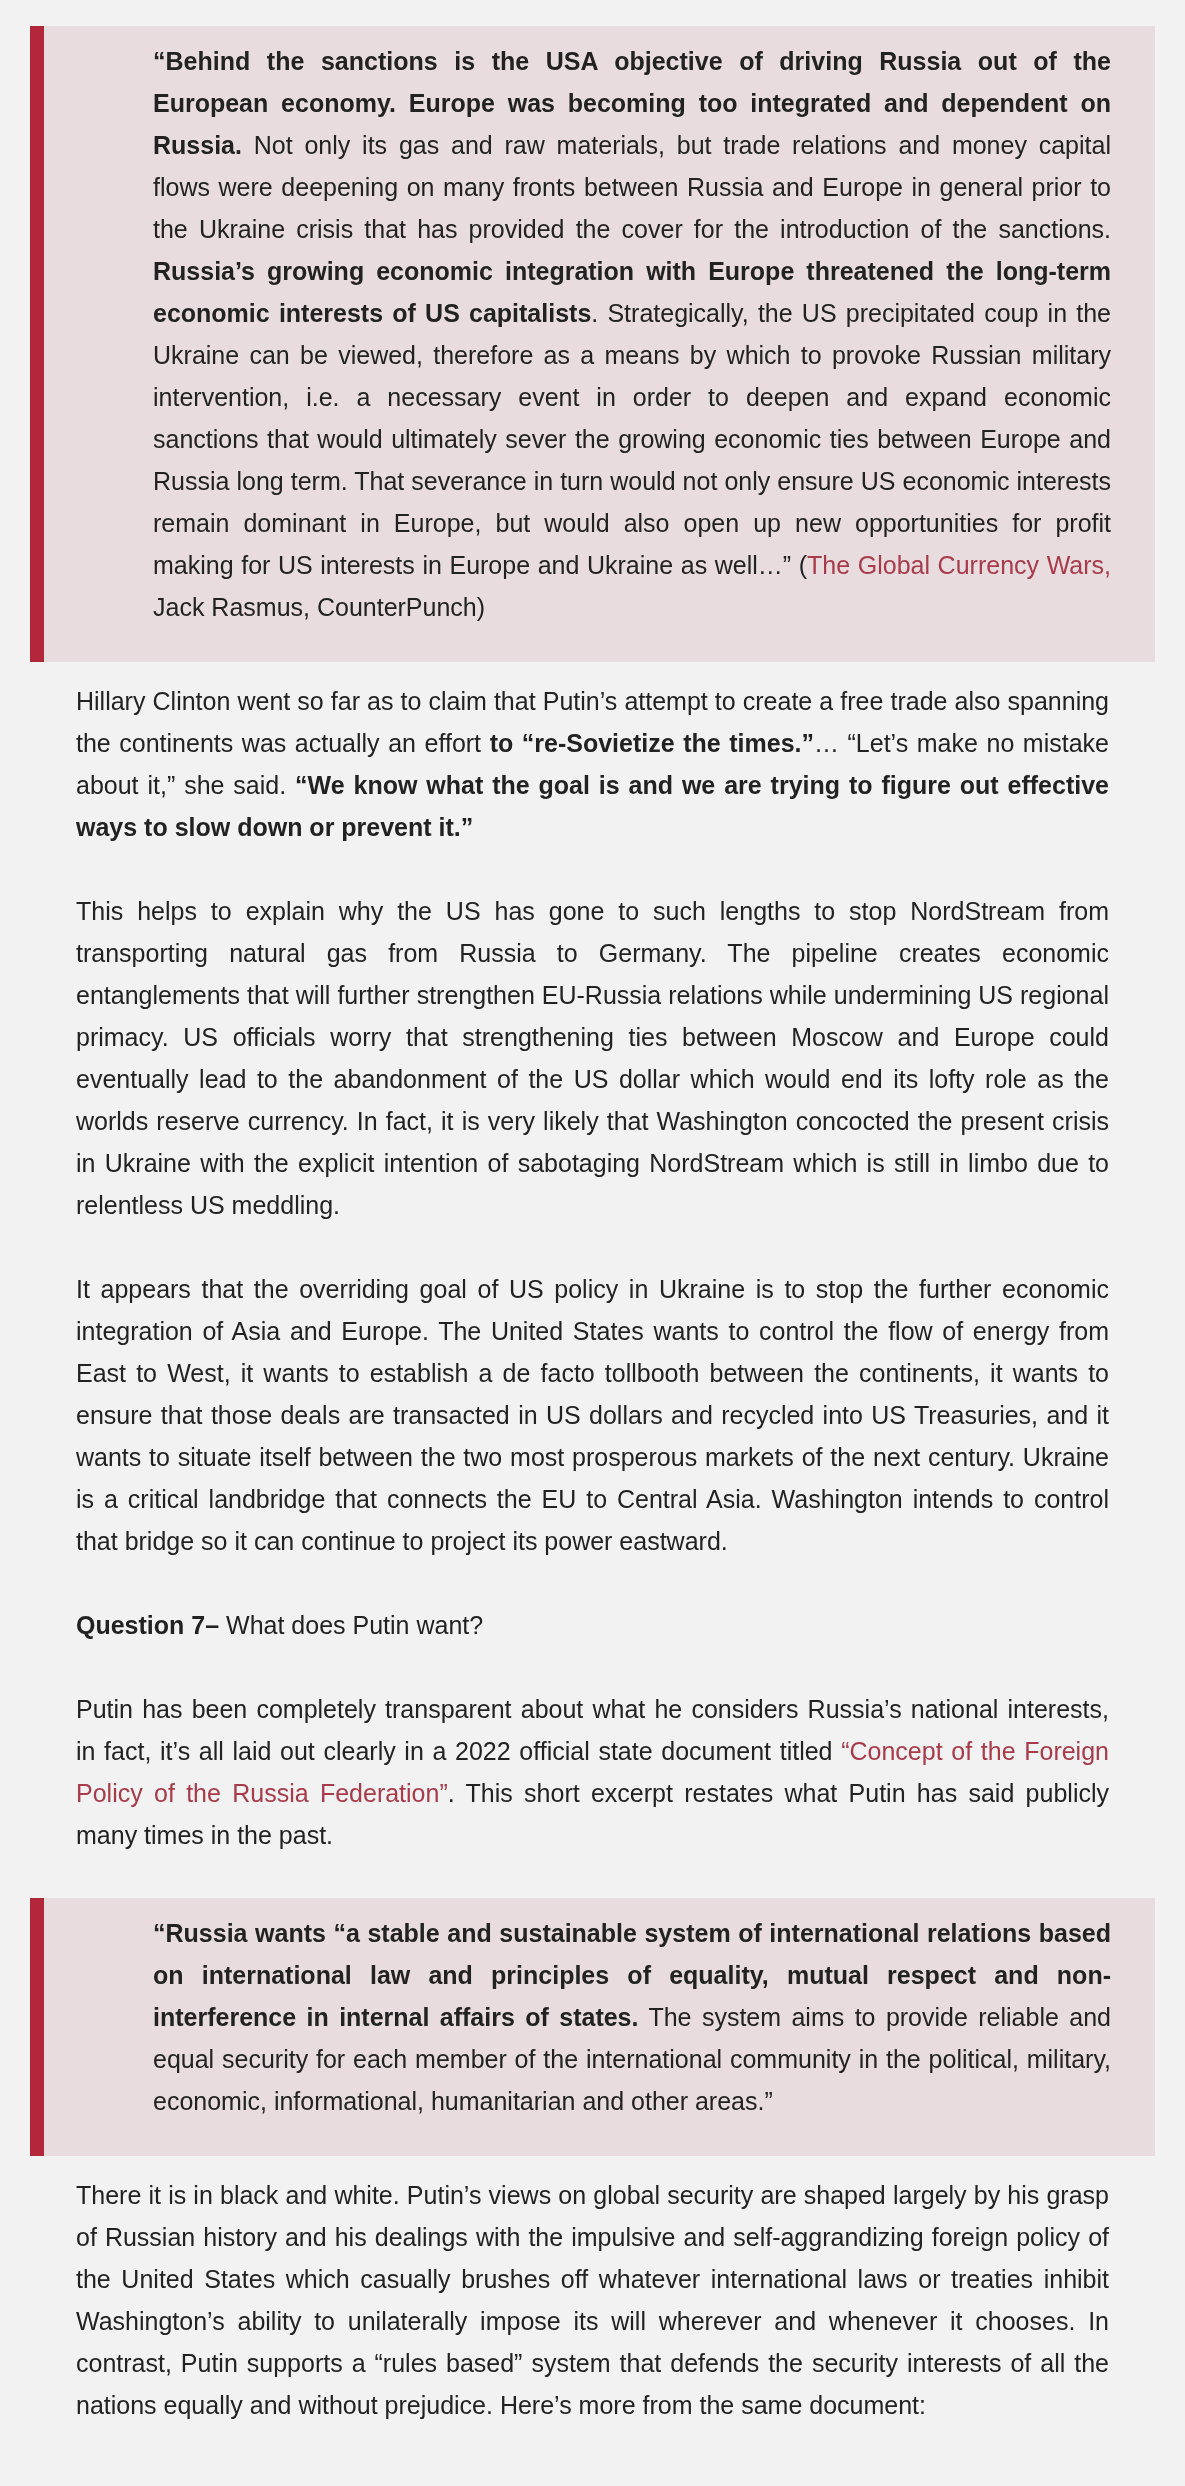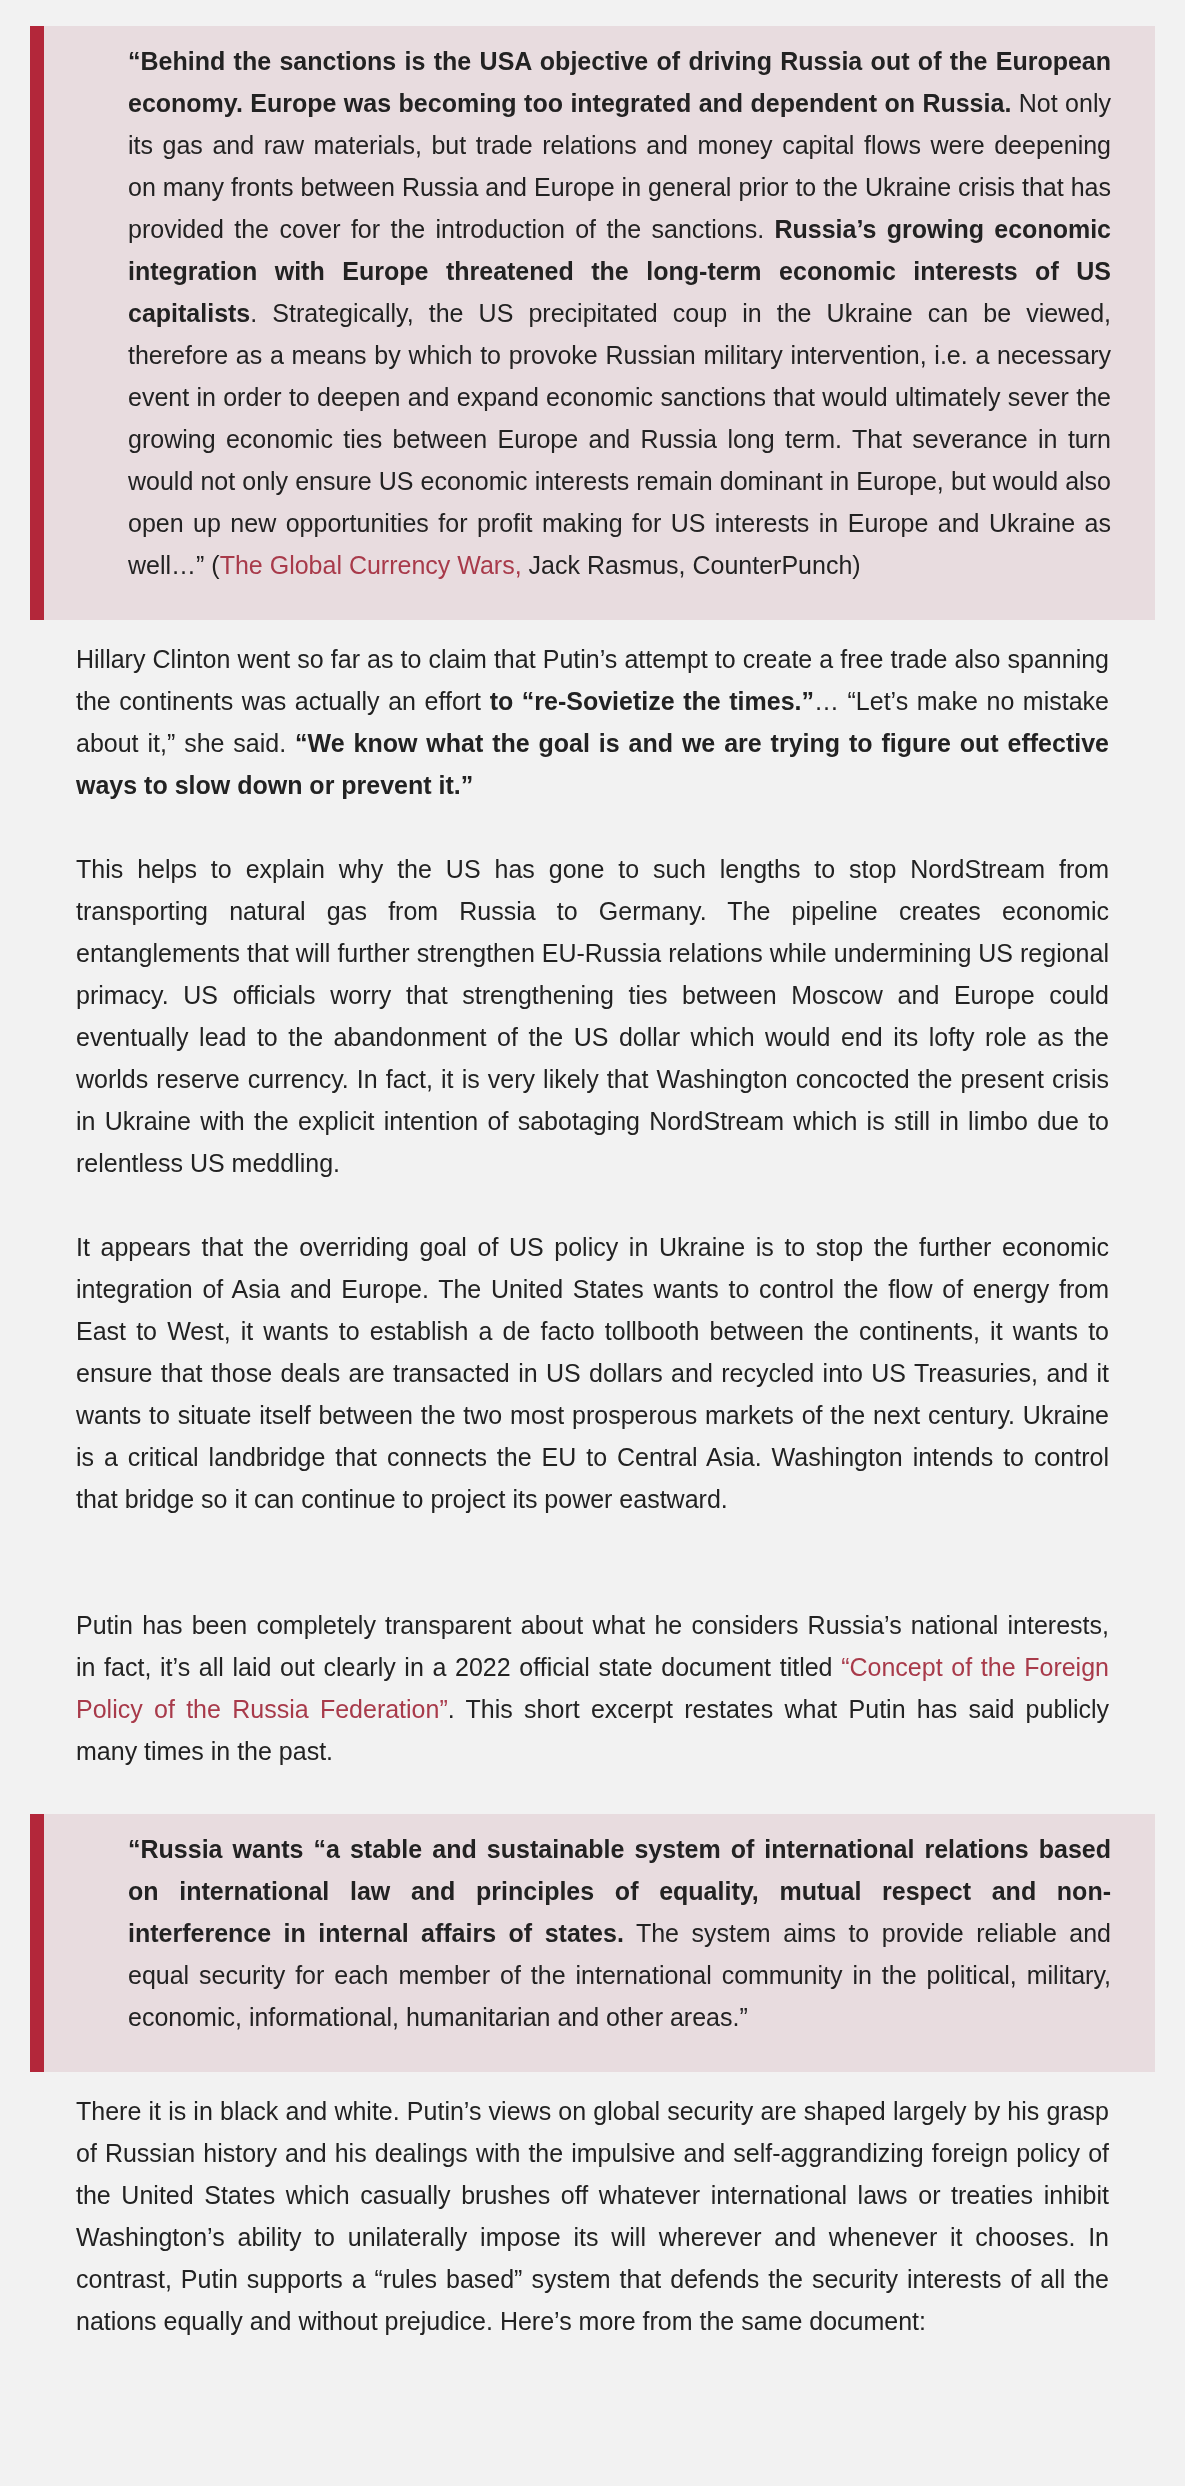--- a/index.html
+++ b/index.html
@@ -17,21 +17,21 @@
     }
     .page {
       padding-top: 26px;
       padding-bottom: 40px;
     }
     .quote {
       position: relative;
       margin: 0 30px 0 30px;
       background: #e8dcdf;
       border-left: 14px solid #b3273a;
-      padding: 14px 44px 34px 84px;
+      padding: 14px 44px 34px 109px;
       text-align: justify;
     }
     .quote p {
       margin: 0;
     }
     .para {
       margin: 0 76px 0 76px;
       text-align: justify;
     }
     .para p {
@@ -72,20 +72,25 @@
   </div>
 
   <div class="gap-para"></div>
 
   <div class="para">
     <p>It appears that the overriding goal of US policy in Ukraine is to stop the further economic integration of Asia and Europe. The United States wants to control the flow of energy from East to West, it wants to establish a de facto tollbooth between the continents, it wants to ensure that those deals are transacted in US dollars and recycled into US Treasuries, and it wants to situate itself between the two most prosperous markets of the next century. Ukraine is a critical landbridge that connects the EU to Central Asia. Washington intends to control that bridge so it can continue to project its power eastward.</p>
   </div>
 
   <div class="gap-para"></div>
 
+  <div class="para">
+    <p>
+      <b>Question 7–</b><span> What does Putin want?</span>
+    </p>
+  </div>
 
   <div class="gap-para"></div>
 
   <div class="para">
     <p>
       <span>Putin has been completely transparent about what he considers Russia’s national interests, in fact, it’s all laid out clearly in a 2022 official state document titled </span><a class="link" href="#">“Concept of the Foreign Policy of the Russia Federation”</a><span>. This short excerpt restates what Putin has said publicly many times in the past.</span>
     </p>
   </div>
 
   <div class="gap-before-quote"></div>

